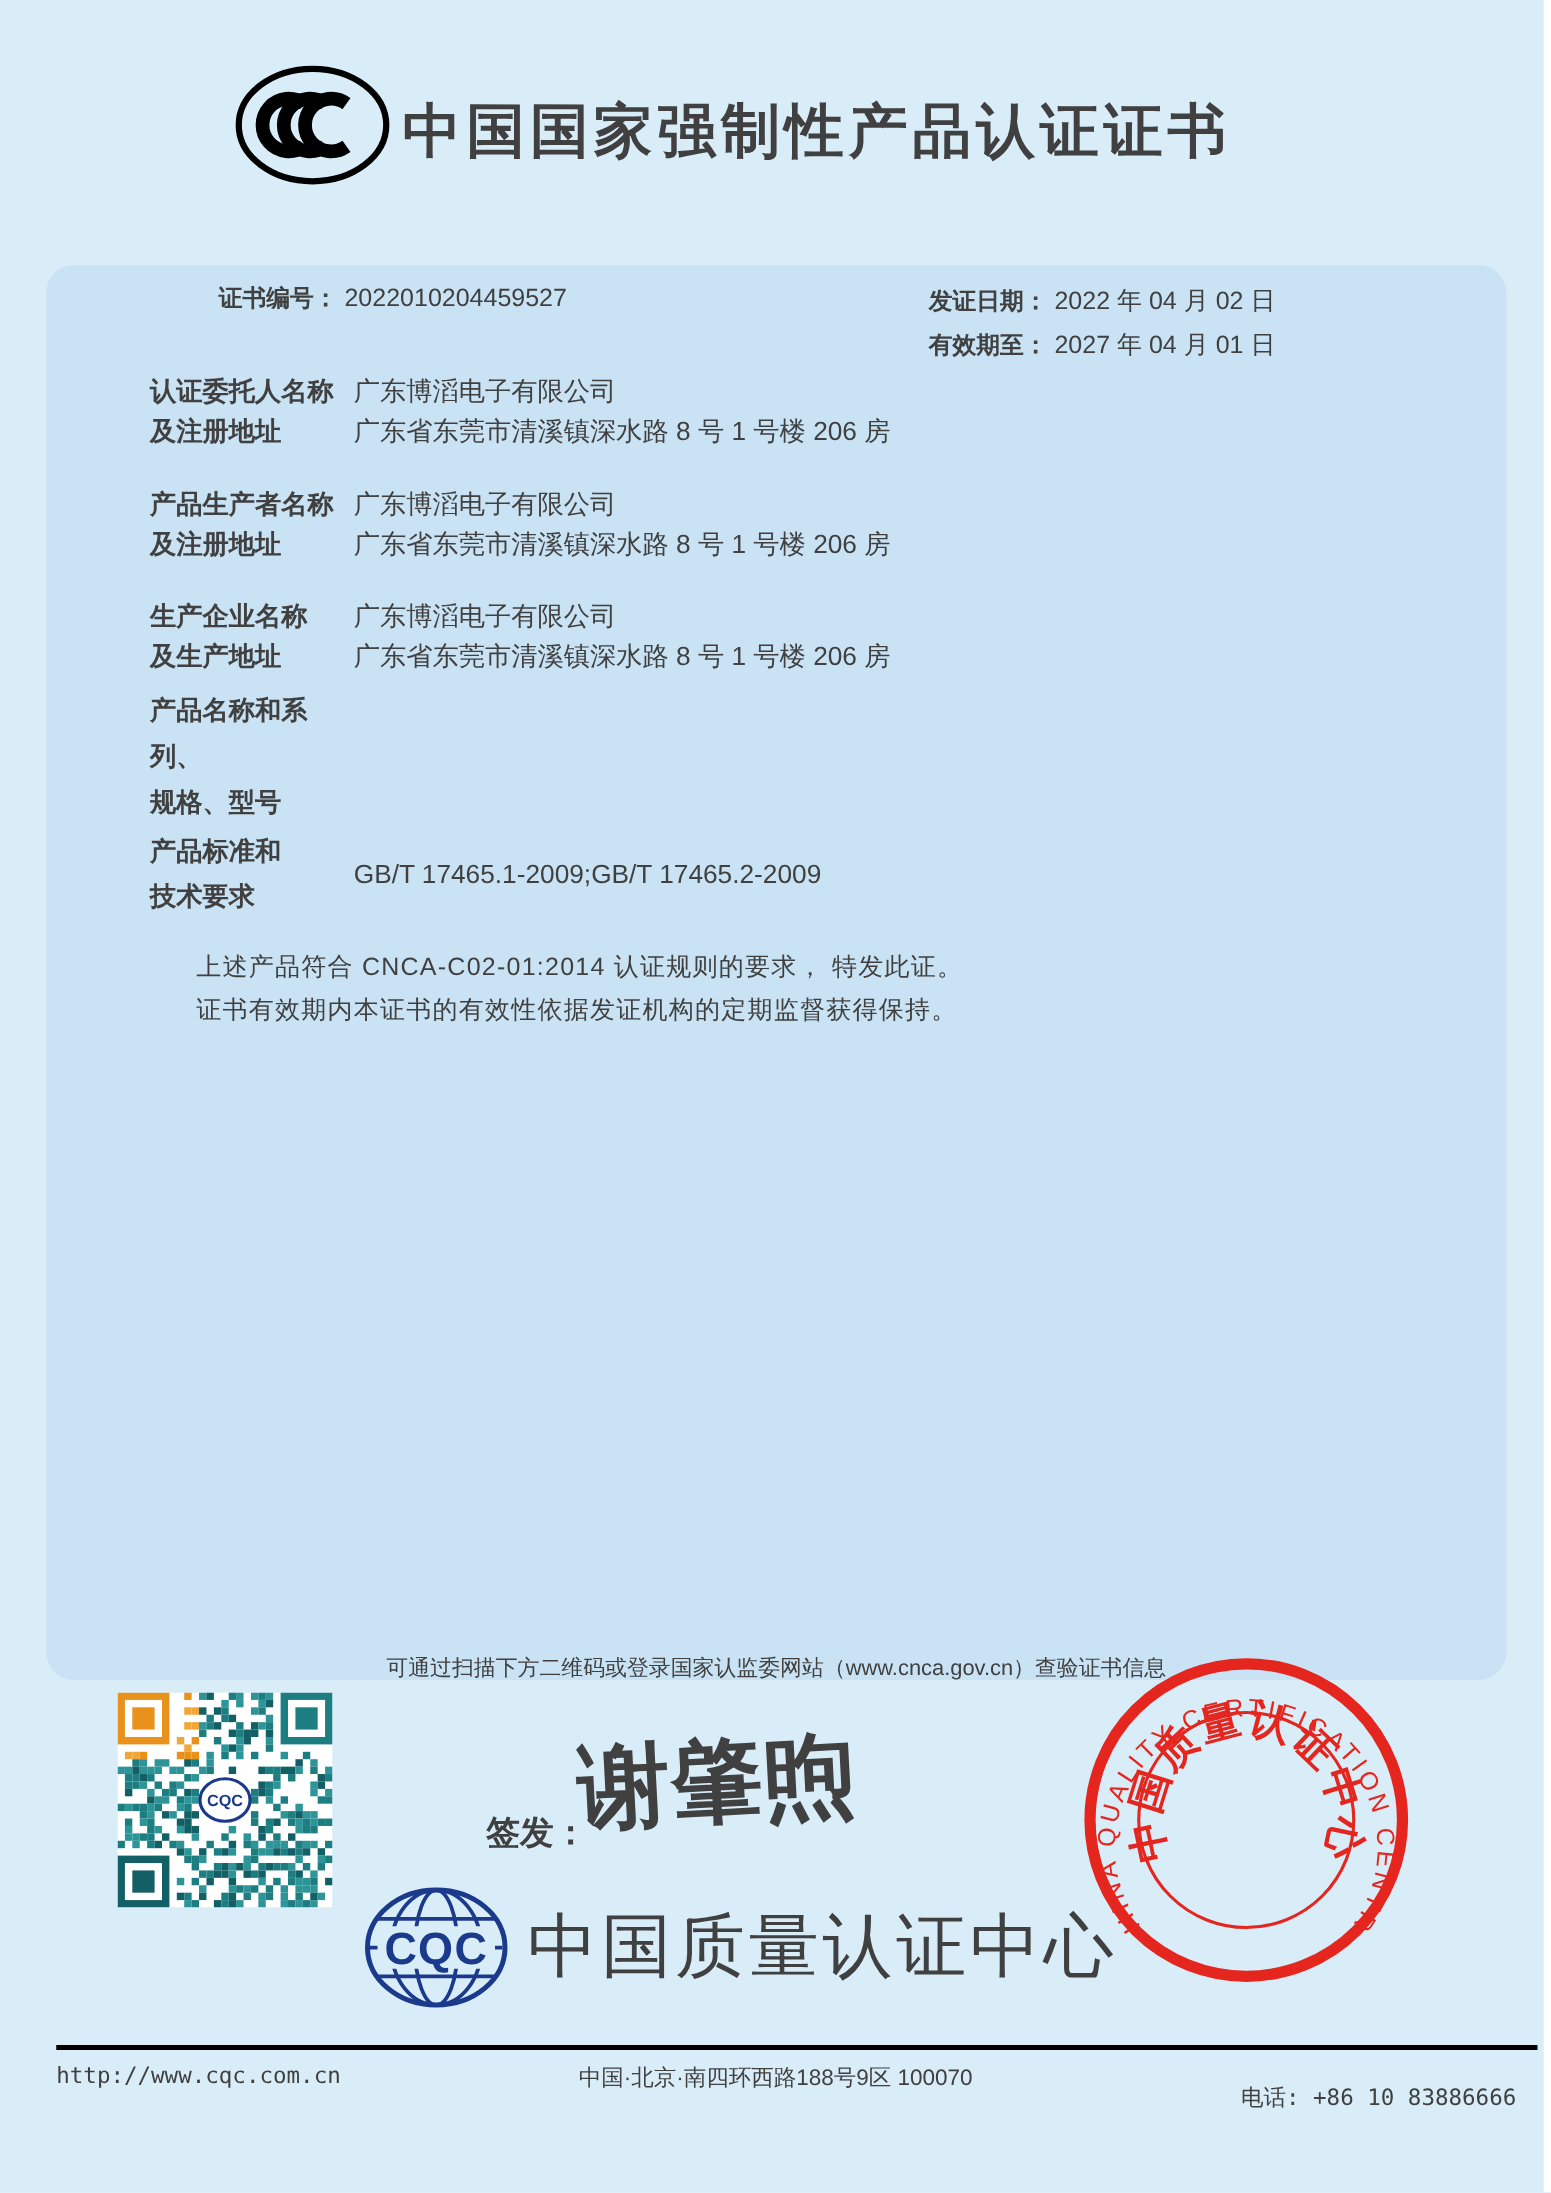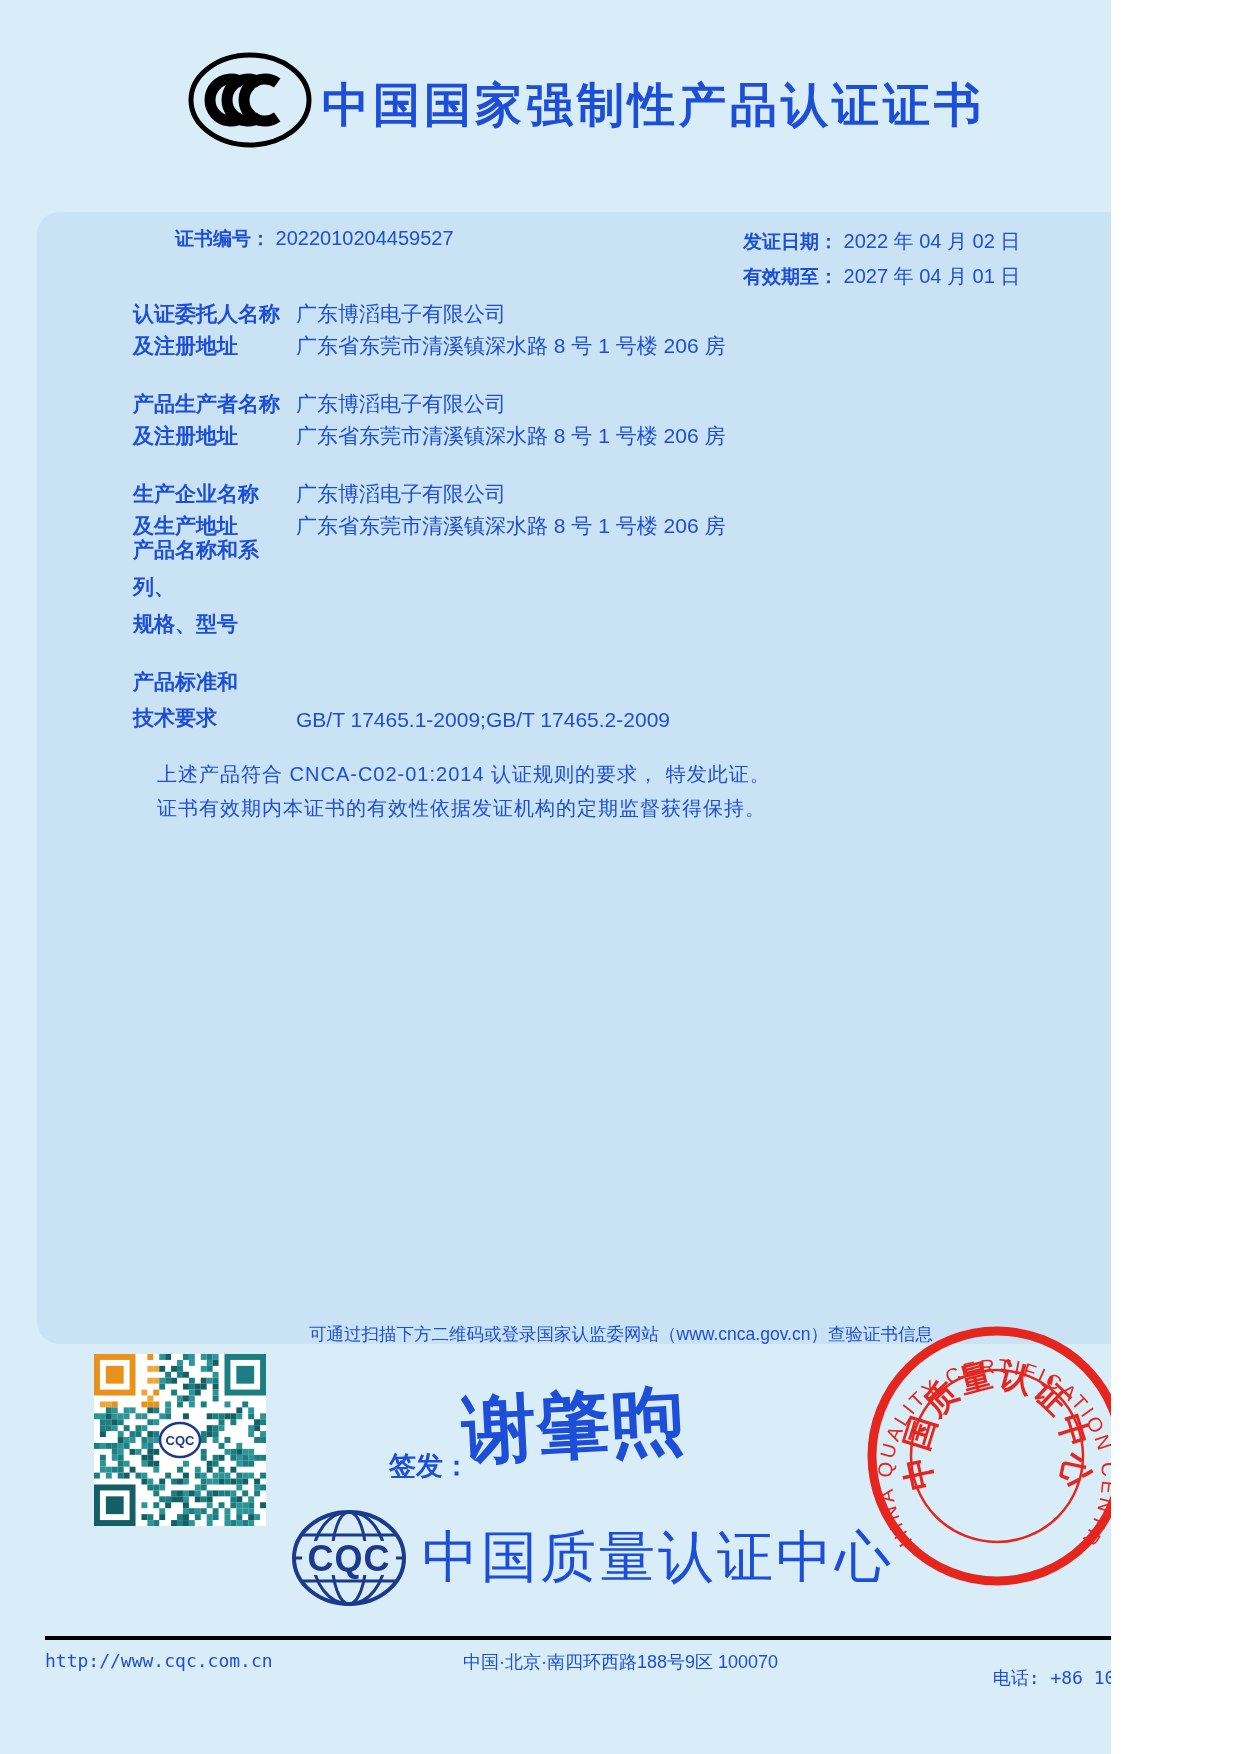--- a/index.html
+++ b/index.html
@@ -1,40 +1,40 @@
 <!DOCTYPE html>
 <html><head>
 <meta charset="utf-8">
 <style>
   html,body{margin:0;padding:0;}
   .page{
     position:relative;
-    width:1111px;height:1754px;
+    width:1235px;height:1754px;
     background:#d9edf9;
     font-family:"Liberation Sans", sans-serif;
-    color:#1d4ed8;
+    color:#404040;
     overflow:hidden;
   }
   
   .header{position:absolute;left:0;top:0;width:1241px;height:196px;}
   .ccc-logo{position:absolute;left:186px;top:50px;}
   .page-title{
     position:absolute;left:322px;top:74px;
     font-size:47px;font-weight:bold;letter-spacing:4px;white-space:nowrap;
   }
   
   .panel{
     position:absolute;left:37px;top:212px;width:1168px;height:1132px;
     background:#c9e3f4;border-radius:22px;
   }
   .cert-no{position:absolute;left:138px;top:14px;font-size:20px;white-space:nowrap;}
   .meta-label{font-weight:bold;font-size:19px;}
   .dates{position:absolute;left:706px;top:12px;font-size:20px;line-height:34px;white-space:nowrap;}
   .fields{position:absolute;left:83px;top:86px;width:1000px;}
-  .frow{display:flex;align-items:flex-end;margin-left:13px;}
+  .frow{display:flex;align-items:center;}
   .frow + .frow{margin-top:26px;}
   .flabel{width:163px;flex:0 0 163px;font-weight:bold;font-size:21px;line-height:32px;}
   .fvalue{font-size:21px;line-height:32px;}
   .frow.r1,.frow.r2,.frow.r3{height:64px;}
   .frow.r4 .flabel{line-height:37px;}
   .frow.r4 .fvalue{line-height:26px;}
   .frow.r4{height:74px;margin-top:26px;}
   .frow.r5{margin-top:22px;}
   .frow.r5 .flabel{line-height:36px;}
   .statement{

